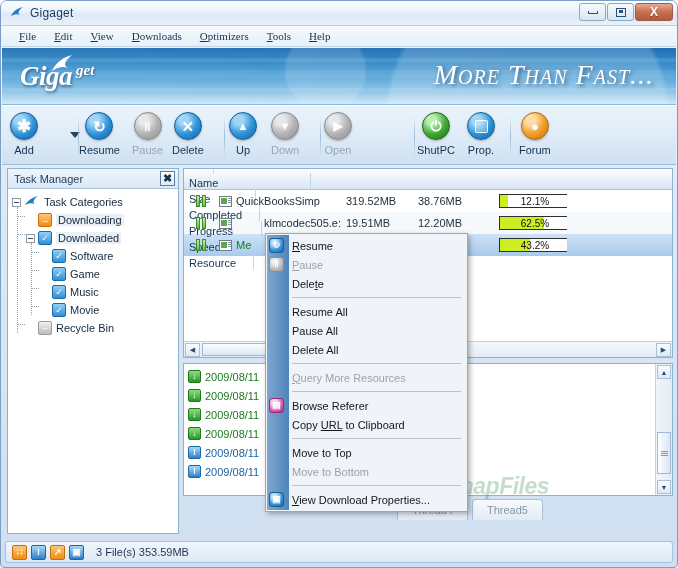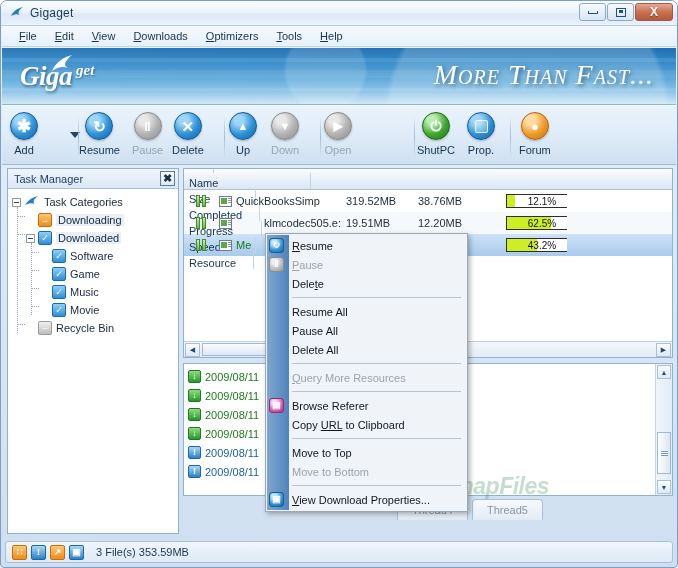--- a/index.html
+++ b/index.html
@@ -55,21 +55,21 @@
   .maxbox i { display:block; width:4px; height:3px; background:#23527c; margin:1.5px auto 0; }
 
   
   #menubar {
     position:absolute; left:1px; top:25px; width:674px; height:21px;
     background: linear-gradient(to bottom,#f4f9fd,#e7f0f9);
     border-bottom:1px solid #c2d6e8;
     display:flex; align-items:center; padding-left:8px;
   }
   .menu-item {
-    padding:2px 9px; font-size:11px; color:#16324f; cursor:default; white-space:nowrap;
+    padding:2px 9px; font-size:11px; color:#16324f; cursor:default; white-space:nowrap;font-family:Liberation Serif, serif;
   }
   .menu-item u { text-decoration:underline; }
 
   
   #banner {
     position:absolute; left:1px; top:47px; width:674px; height:57px;
     background:
       linear-gradient(to right, rgba(255,255,255,.06), rgba(255,255,255,0)),
       radial-gradient(circle at 78% 120%, rgba(255,255,255,.18) 0 26%, rgba(255,255,255,0) 27%),
       radial-gradient(circle at 48% 40%, rgba(255,255,255,.14) 0 11%, rgba(255,255,255,0) 12%),
@@ -203,21 +203,21 @@
   .pausebars i { display:block; width:4px; height:12px; border:1px solid #3f8c2d;
     background:linear-gradient(to bottom,#c9ef9e,#67bf3f); }
   .fileico { width:13px; height:11px; border:1px solid #6f7d8b; background:#fff;
     position:relative; margin-right:4px; flex:0 0 auto; }
   .fileico:before{content:"";position:absolute;left:1px;top:1px;width:6px;height:6px;background:#5fa84a;}
   .fileico:after{content:"";position:absolute;left:8px;top:1px;width:3px;height:1px;background:#8a98a6;
     box-shadow:0 2px 0 #8a98a6, 0 4px 0 #8a98a6;}
   .namecell { display:flex; align-items:center; }
   .prog-outer {
     width:72px; height:14px; border:1px solid #2d2d2d; background:#ffffff;
-    position:relative; margin-left:12px;
+    position:relative; margin-left:5px;
   }
   .prog-fill { position:absolute; left:0; top:0; bottom:0; background:#cdee22; }
   .prog-txt { position:absolute; left:0; right:0; top:0; bottom:0;
     display:flex; align-items:center; justify-content:center;
     font-size:10px; color:#101010; }
   .green-name { color:#1d7a1d; }
 
   
   #tl-hscroll {
     position:absolute; left:0; bottom:0; width:488px; height:16px;

